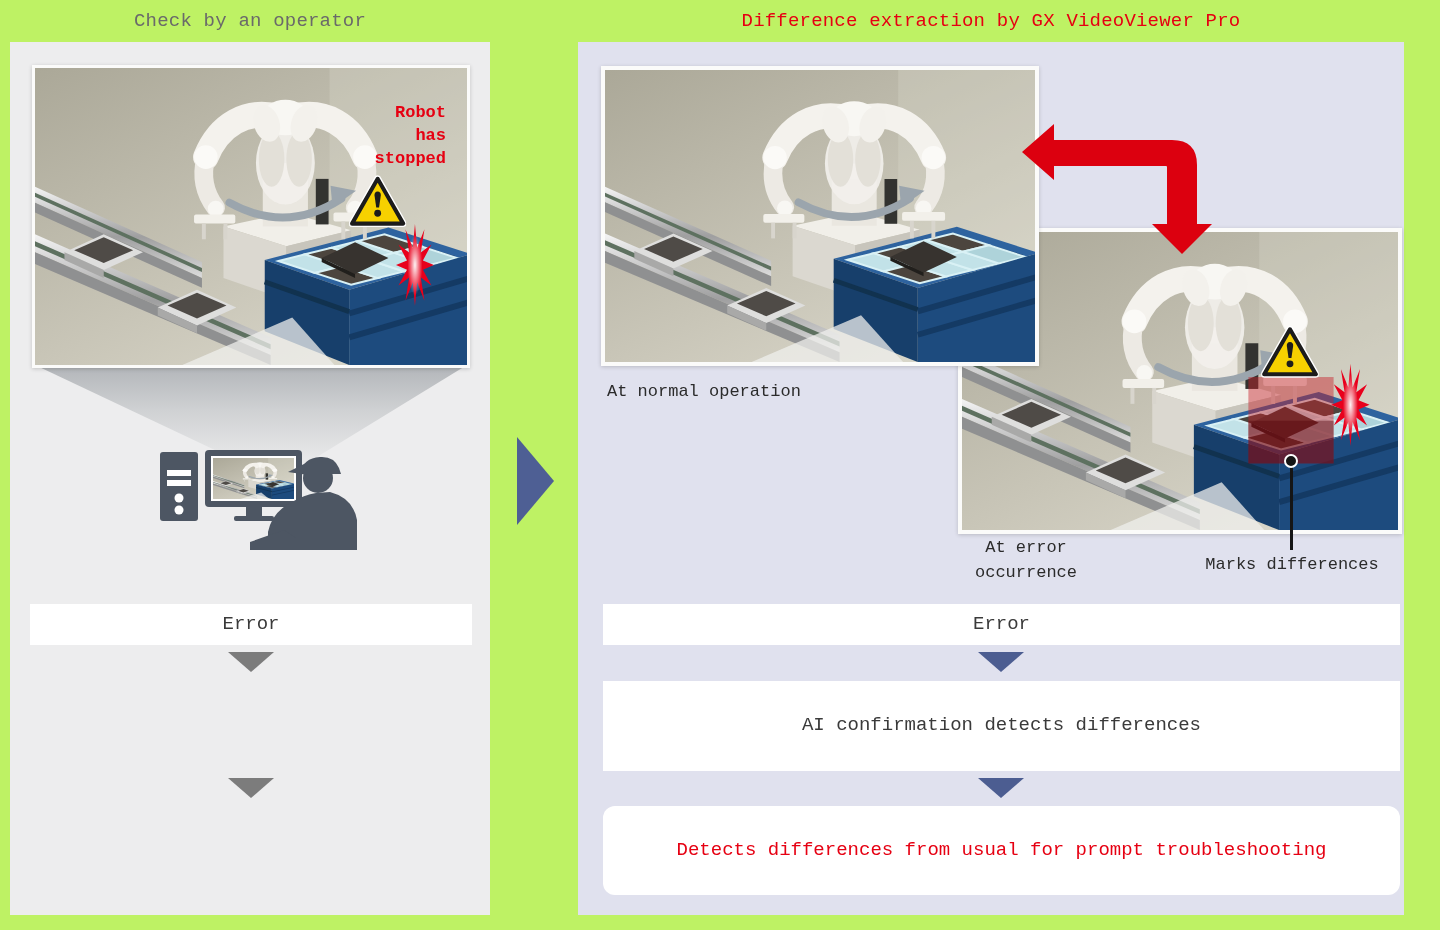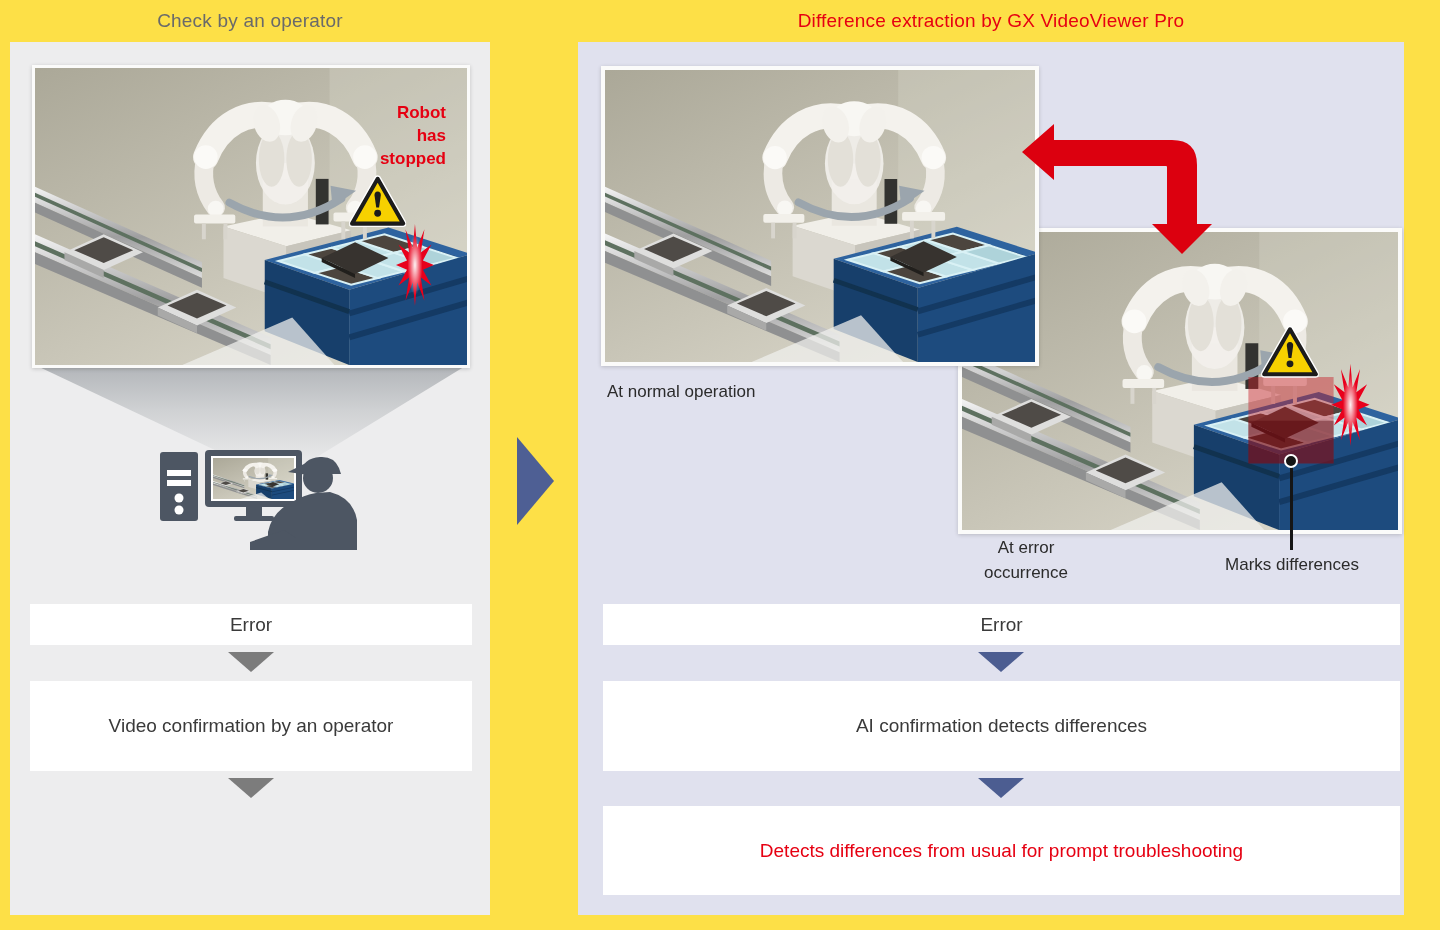--- a/index.html
+++ b/index.html
@@ -1,16 +1,16 @@
 <!DOCTYPE html>
 <html><head>
 <meta charset="utf-8">
 <style>
   html,body{margin:0;padding:0;background:#ffffff;font-family:"Liberation Sans","DejaVu Sans",sans-serif;}
-  #app{position:relative;width:1440px;height:930px;background:#fde047;overflow:hidden;}
+  #app{position:relative;width:1440px;height:930px;background:#bef264;overflow:hidden;font-family:Liberation Mono, monospace;}
 
   .panel{position:absolute;top:42px;height:873px;}
   .panel-left{left:10px;width:480px;background:#ededee;}
   .panel-right{left:578px;width:826px;background:#e0e1ee;}
 
   .col-title{position:absolute;top:10px;font-size:19px;letter-spacing:.2px;text-align:center;}
   .col-title-left{left:10px;width:480px;color:#6a6a6a;}
   .col-title-right{left:578px;width:826px;color:#e60012;}
 
   .scene-img{position:absolute;border:3px solid #fbfbfa;box-shadow:0 1px 4px rgba(0,0,0,.18);background:#c4c1b2;}
@@ -198,23 +198,20 @@
       <path d="M150,34 Q153,18 170,17 Q184,16 189,28 L191,34 Z" fill="#4d5663"></path>
       <polygon points="138,32 158,22 158,35" fill="#4d5663"></polygon>
       <path d="M100,110 L100,102 L134,90 L146,98 L146,110 Z" fill="#4d5663"></path>
     </g>
   </svg>
 
   <div class="flow-box" style="left:30px;top:604px;width:442px;height:41px;">
     <span class="flow-text">Error</span>
   </div>
   <div class="tri-down tri-gray" style="left:228px;top:652px;"></div>
-  <div class="flow-box" style="left:30px;top:681px;width:442px;height:90px;">
-    <span class="flow-text">Video confirmation by an operator</span>
-  </div>
   <div class="tri-down tri-gray" style="left:228px;top:778px;"></div>
 
   <div class="big-arrow"></div>
 
   <div class="scene-img" style="left:958px;top:228px;border-width:4px;z-index:2;">
     <svg width="436" height="298" viewBox="0 0 440 300" preserveAspectRatio="none">
       <use href="#scene" xlink:href="#scene"></use>
       <g>
         <rect x="289" y="146" width="86" height="87" fill="#c81e28" opacity="0.45"></rect>
         <rect x="289" y="190" width="86" height="43" fill="#500008" opacity="0.4"></rect>
@@ -245,17 +242,17 @@
   <div class="img-label" style="left:1192px;top:553px;width:200px;text-align:center;">Marks differences</div>
 
   <div class="flow-box" style="left:603px;top:604px;width:797px;height:41px;">
     <span class="flow-text">Error</span>
   </div>
   <div class="tri-down tri-navy" style="left:978px;top:652px;"></div>
   <div class="flow-box" style="left:603px;top:681px;width:797px;height:90px;">
     <span class="flow-text">AI confirmation detects differences</span>
   </div>
   <div class="tri-down tri-navy" style="left:978px;top:778px;"></div>
-  <div class="flow-box" style="left:603px;top:806px;width:797px;height:89px;">
+  <div class="flow-box" style="left:603px;top:806px;width:797px;height:89px;border-radius:12px;">
     <span class="flow-text red">Detects differences from usual for prompt troubleshooting</span>
   </div>
 
 </div>
 
 </body></html>

